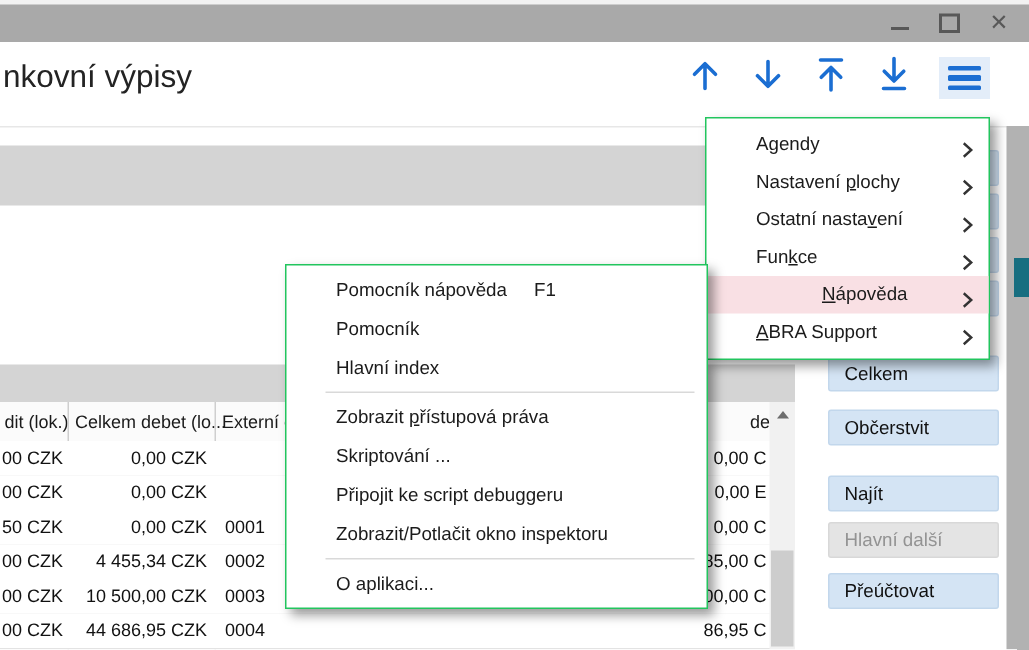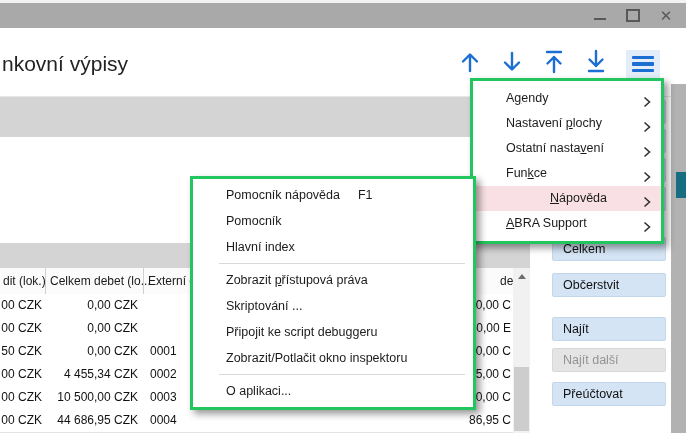--- a/index.html
+++ b/index.html
@@ -7,21 +7,21 @@
           font-family:"Liberation Sans",sans-serif;color:#1a1a1a;}
   
   .titlebar{position:absolute;left:0;top:0;width:686px;height:28px;background:#a9a9a9;}
   .titlebar-topstrip{position:absolute;left:0;top:0;width:686px;height:3px;background:#f2f2f2;}
   .win-controls{position:absolute;right:12px;top:3px;height:25px;display:flex;align-items:center;gap:17px;}
   .wc{width:16px;height:16px;display:flex;align-items:center;justify-content:center;cursor:default;}
   .wc-min{width:12px;height:0;border-top:2px solid #585858;margin-top:7px;}
   .wc-max{width:10px;height:9px;border:2px solid #585858;}
   .wc-close{font-size:15px;color:#585858;line-height:16px;}
   
-  .header-row{position:absolute;left:0;top:40px;width:686px;height:69px;background:#fff;}
+  .header-row{position:absolute;left:0;top:28px;width:686px;height:69px;background:#fff;}
   .page-title{position:absolute;left:2px;top:12px;font-size:21px;color:#232323;}
   .hairline{position:absolute;left:0;top:56px;width:686px;height:1px;background:#e7e7e7;}
   .toolbar{position:absolute;right:26px;top:10px;display:flex;align-items:center;gap:18px;}
   .tool-btn{width:24px;height:28px;display:flex;align-items:center;justify-content:center;}
   .tool-btn svg{stroke:#1b6ed2;fill:none;stroke-width:2.4;stroke-linecap:round;stroke-linejoin:round;}
   .hamburger{width:34px;height:28px;background:#e3edf9;display:flex;flex-direction:column;
              align-items:center;justify-content:center;gap:3px;}
   .hamburger .bar{width:22px;height:3.5px;background:#1b6ed2;border-radius:1px;}
   
   .band{position:absolute;left:0;width:530px;background:#d4d4d4;}
@@ -46,21 +46,21 @@
   
   .rp-btn{position:absolute;left:552px;width:114px;height:24px;background:#d4e4f4;border:1px solid #c2d7ec;
           border-radius:2px;box-sizing:border-box;font-size:12.5px;line-height:22px;padding-left:10px;
           color:#111;z-index:1;white-space:nowrap;overflow:hidden;}
   .rp-btn.disabled{background:#e4e4e4;border-color:#d8d8d8;color:#939393;}
   .sliver{color:transparent;}
   
   .right-strip{position:absolute;left:671px;top:84px;width:15px;height:349px;background:#b2b2b2;}
   .teal-block{position:absolute;left:676px;top:172px;width:10px;height:26px;background:#176e80;}
   
-  .menu{position:absolute;background:#fff;border:3px solid #22c55e;box-shadow:4px 4px 7px rgba(0,0,0,.40);
+  .menu{position:absolute;background:#fff;border:1px solid #22c55e;box-shadow:4px 4px 7px rgba(0,0,0,.40);
         font-size:12.5px;color:#1b1b1b;}
   .dropdown{left:470px;top:78px;width:188px;padding:5px 0;z-index:10;}
   .dd-item{position:relative;height:25px;line-height:25px;padding:0 10px 0 33px;white-space:nowrap;}
   .dd-item .chev{position:absolute;right:10px;top:6px;}
   .chev svg{stroke:#333;fill:none;stroke-width:1.6;}
   .submenu{left:190px;top:176px;width:280px;padding:3px 0;z-index:11;}
   .sm-item{height:26px;line-height:26px;padding-left:33px;white-space:nowrap;}
   .sm-sep{height:0;border-top:1px solid #d9d9d9;margin:3px 8px 3px 26px;}
   .highlight{background:#f9e0e4;text-align:center;}
   .u{text-decoration:underline;}
@@ -185,21 +185,21 @@
   </div>
 
   <div class="rp-btn sliver" style="top:100px"></div>
   <div class="rp-btn sliver" style="top:129px"></div>
   <div class="rp-btn sliver" style="top:158px"></div>
   <div class="rp-btn sliver" style="top:187px"></div>
 
   <div class="rp-btn" style="top:237px">Celkem</div>
   <div class="rp-btn" style="top:273px">Občerstvit</div>
   <div class="rp-btn" style="top:317px">Najít</div>
-  <div class="rp-btn disabled" style="top:348px">Najít další</div>
+  <div class="rp-btn disabled" style="top:348px">Hlavní další</div>
   <div class="rp-btn" style="top:382px">Přeúčtovat</div>
 
   <div class="right-strip"></div>
   <div class="teal-block"></div>
 
   <div class="menu dropdown">
     <div class="dd-item">
       <span>A</span><span class="u">g</span><span>endy</span>
       <span class="chev"><svg width="8" height="12" viewBox="0 0 8 12">
             <path d="M1.5 1.5 L6.5 6 L1.5 10.5"></path>

